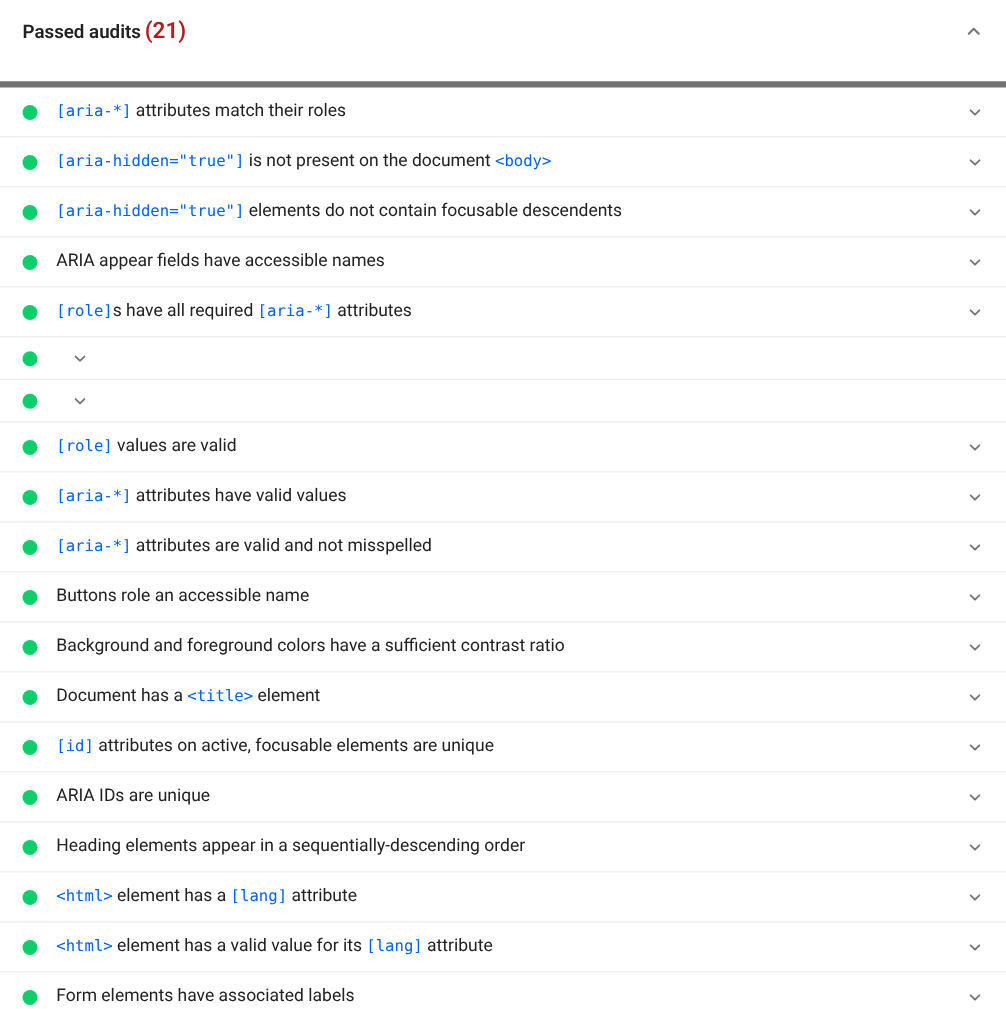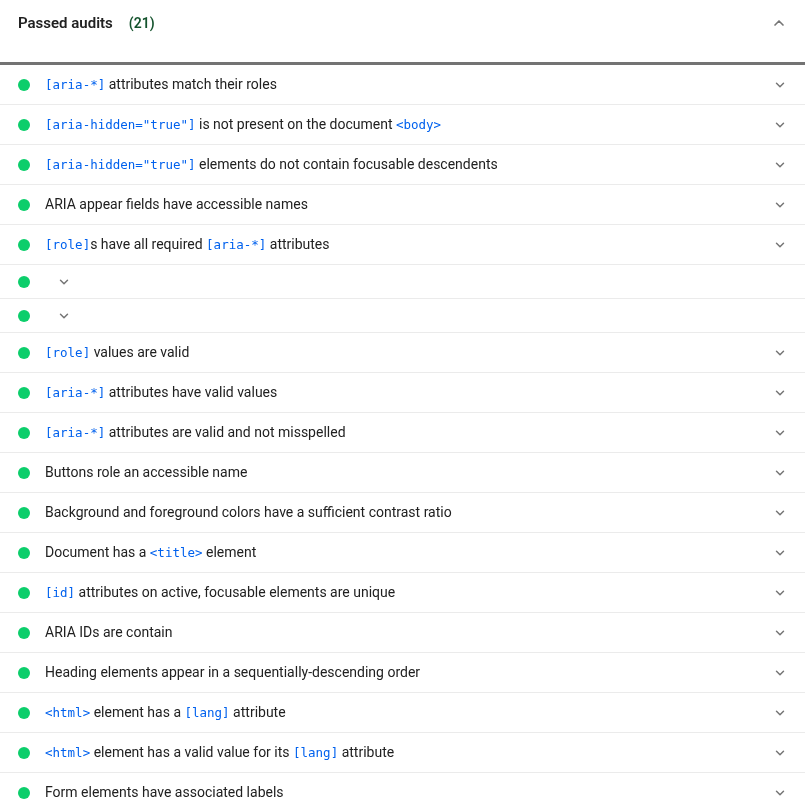--- a/index.html
+++ b/index.html
@@ -20,40 +20,40 @@
       padding: 14px 18px;
       cursor: pointer;
       font-weight: 600;
     }
     .section-title {
       font-size: 15px;
       color: #212121;
       text-align: center;
     }
     .section-count {
-      color: #14532d;
-      margin-left: 16px;
-      font-size: 14px;
+      color: #b91c1c;
+      margin-left: 3px;
+      font-size: 18px;
     }
     .spacer {
       flex: 1;
     }
     .audit-list {
       margin-top: 16px;
     }
     .audit-row {
       display: flex;
       align-items: center;
       padding: 9px 18px 9px 18px;
       border-bottom: 1px solid #ebebeb;
       cursor: pointer;
       min-height: 34px;
     }
     .audit-row:first-child {
-      border-top: 3px solid #737373;
+      border-top: 5px solid #737373;
       align-items: center;
     }
     .dot {
       width: 12px;
       height: 12px;
       border-radius: 50%;
       background: #0cce6b;
       flex-shrink: 0;
       margin-right: 15px;
     }
@@ -213,21 +213,21 @@
       <span class="dot"></span>
       <span class="audit-text"><code class="inline">[id]</code> attributes on active, focusable elements are unique</span>
       <span class="chevron">
         <svg width="14" height="14" viewBox="0 0 24 24" fill="none" stroke="currentColor" stroke-width="2.5" stroke-linecap="round" stroke-linejoin="round">
           <polyline points="6 9 12 15 18 9"></polyline>
         </svg>
       </span>
     </div>
     <div class="audit-row">
       <span class="dot"></span>
-      <span class="audit-text">ARIA IDs are contain</span>
+      <span class="audit-text">ARIA IDs are unique</span>
       <span class="chevron">
         <svg width="14" height="14" viewBox="0 0 24 24" fill="none" stroke="currentColor" stroke-width="2.5" stroke-linecap="round" stroke-linejoin="round">
           <polyline points="6 9 12 15 18 9"></polyline>
         </svg>
       </span>
     </div>
     <div class="audit-row">
       <span class="dot"></span>
       <span class="audit-text">Heading elements appear in a sequentially-descending order</span>
       <span class="chevron">

